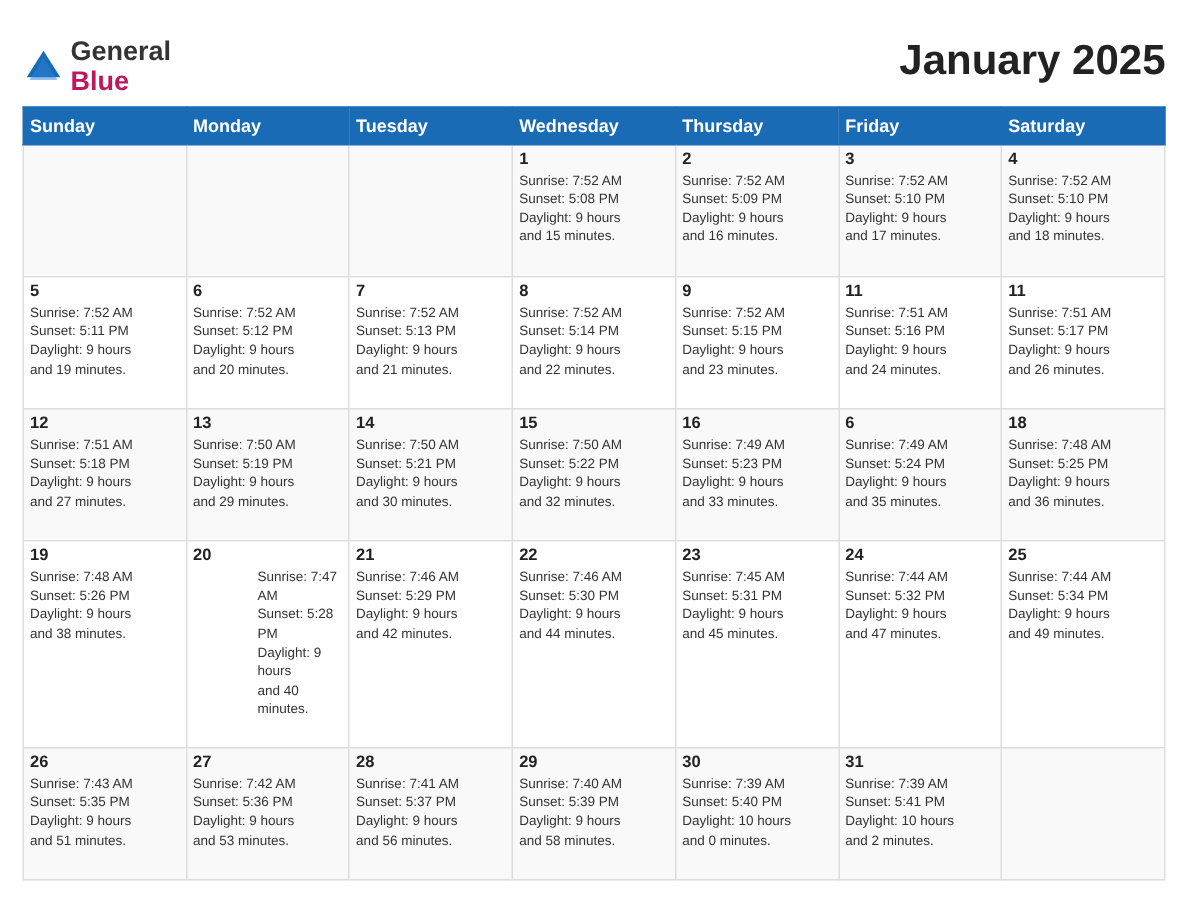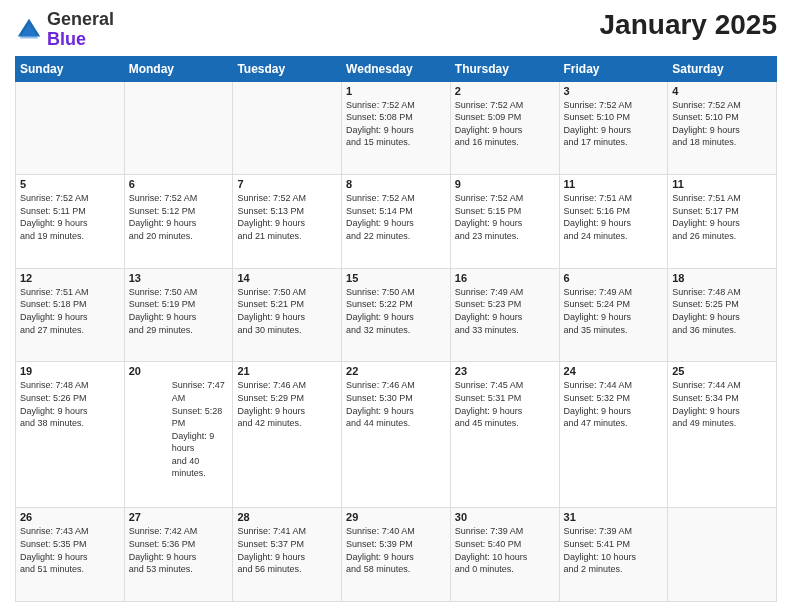--- a/index.html
+++ b/index.html
@@ -6,42 +6,42 @@
     body {
       font-family: Arial, sans-serif;
       background: #fff;
       width: 792px;
       height: 612px;
       overflow: hidden;
     }
     .page {
       width: 792px;
       height: 612px;
-      padding: 10px 15px;
+      padding: 25px 15px;
       display: flex;
       flex-direction: column;
     }
     .header {
       display: flex;
       justify-content: space-between;
       align-items: flex-start;
       margin-bottom: 6px;
     }
     .logo {
       display: flex;
       align-items: center;
       gap: 4px;
     }
     .logo-text {
       font-size: 18px;
       font-weight: bold;
       line-height: 1.1;
     }
     .logo-general { color: #333; }
-    .logo-blue { color: #6d28d9; }
+    .logo-blue { color: #be185d; }
     .logo-icon {
       width: 28px;
       height: 28px;
     }
     .title-block {
     }
     .title-block h1 {
       font-size: 28px;
       font-weight: bold;
       color: #222;

